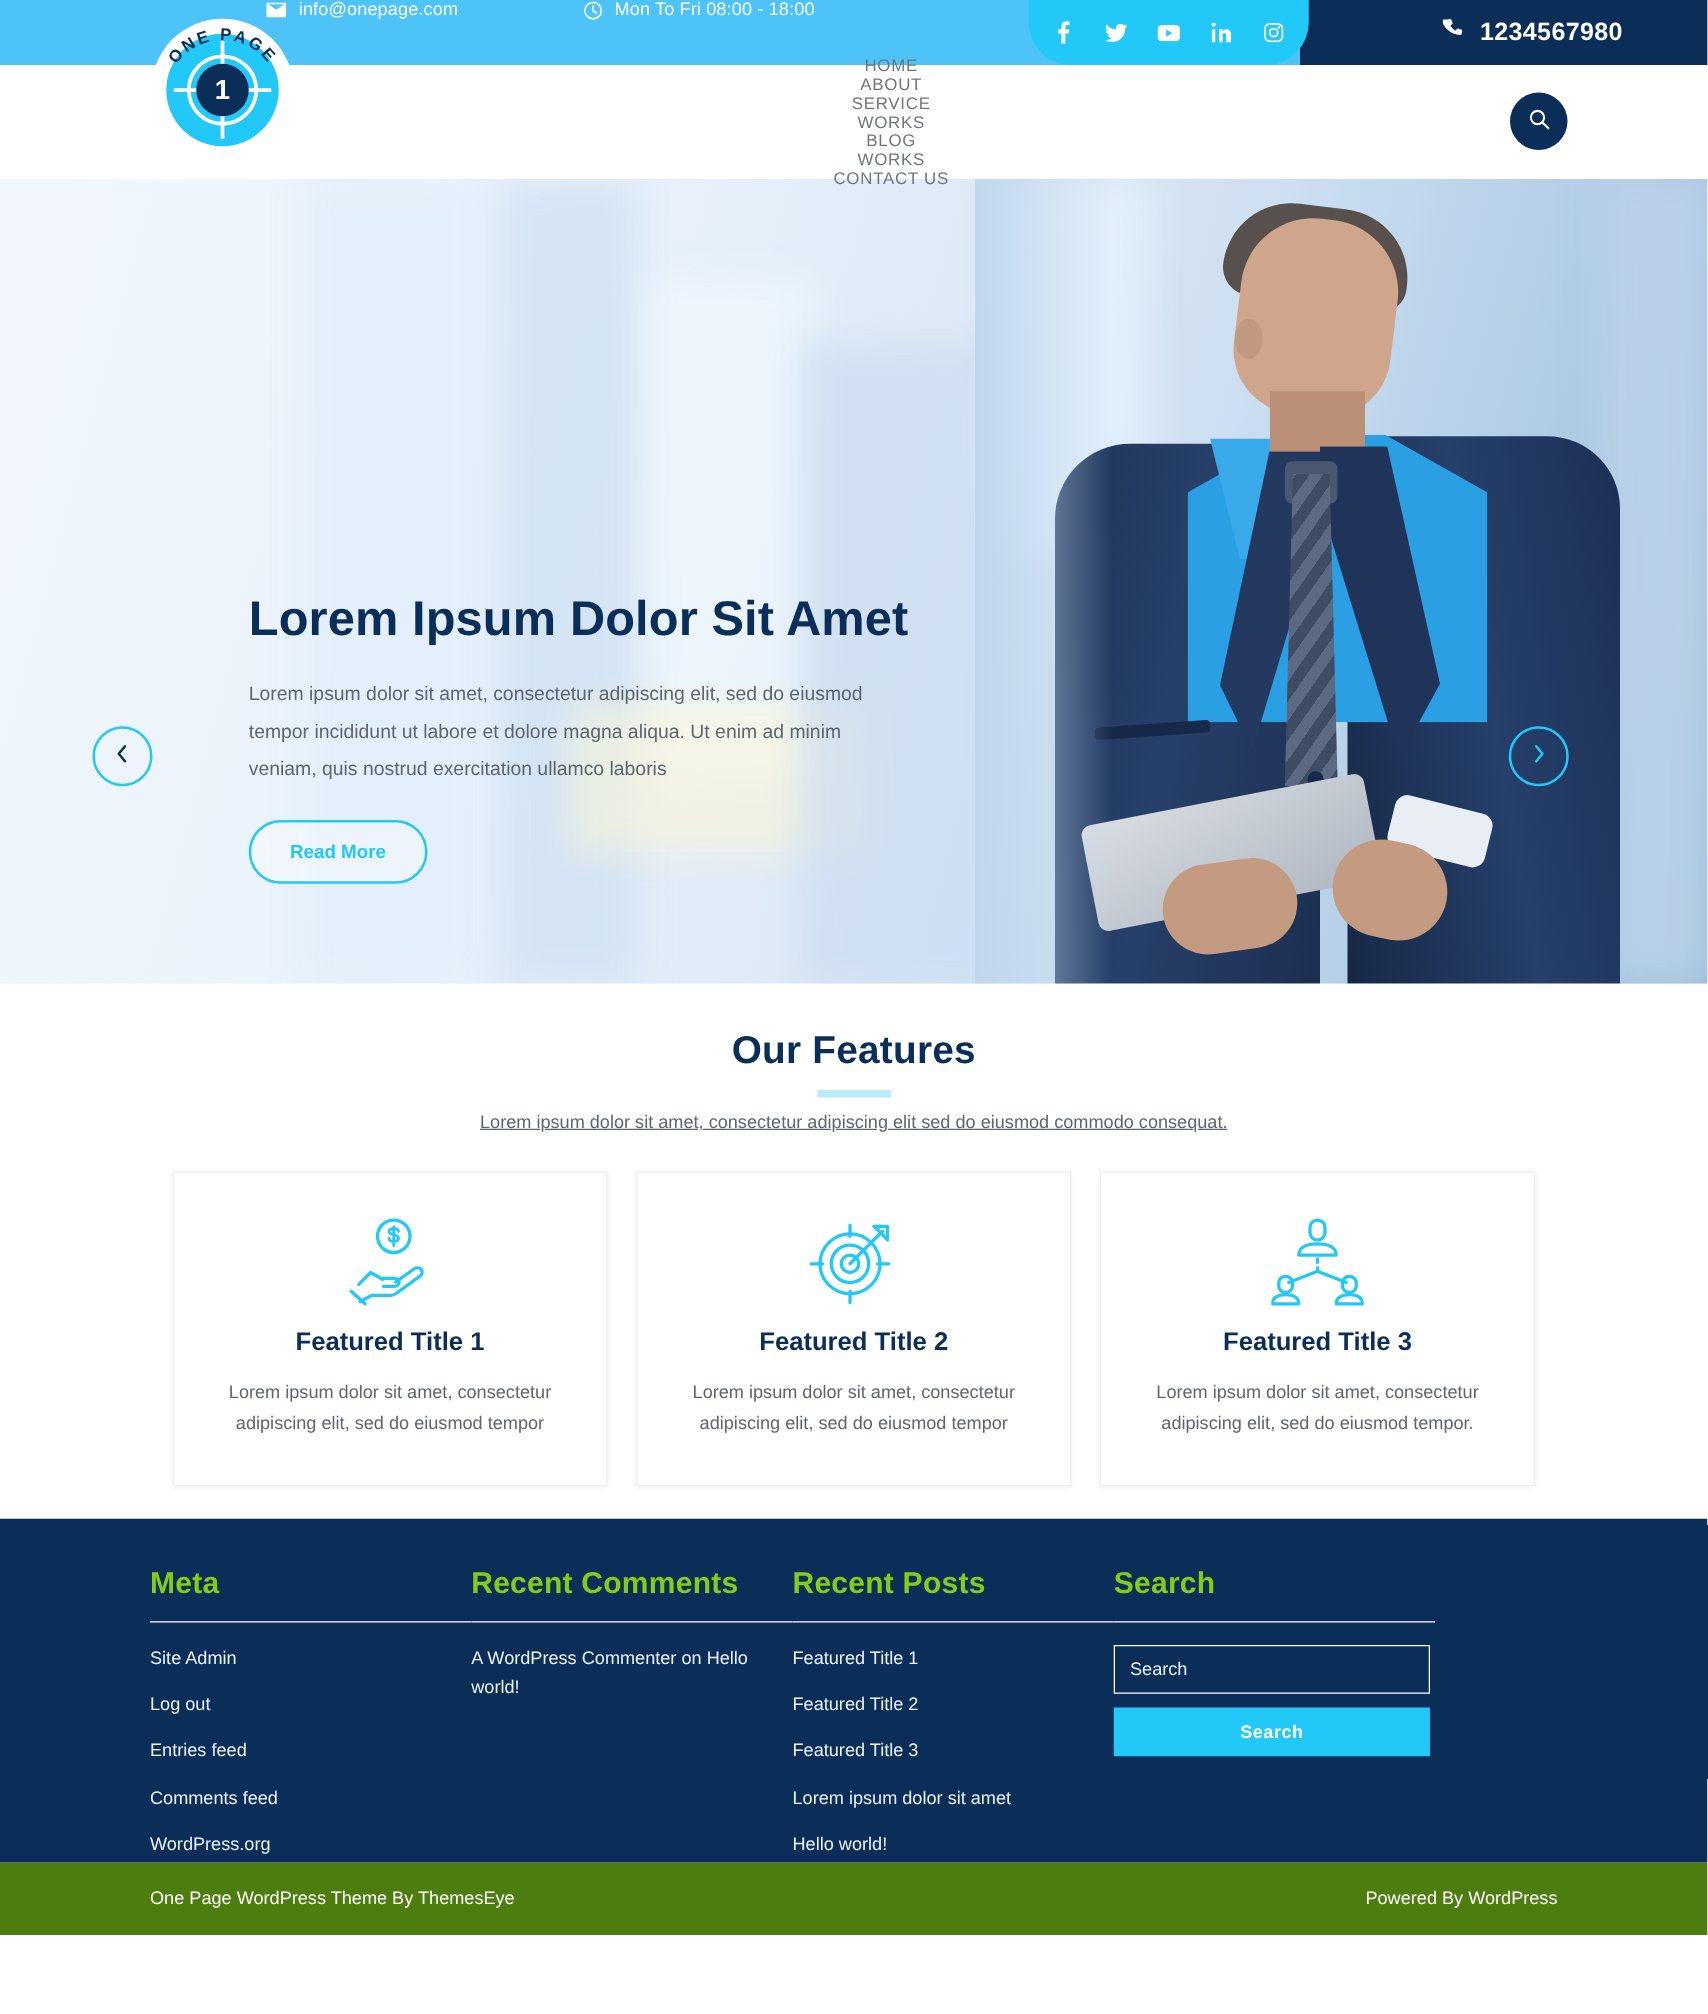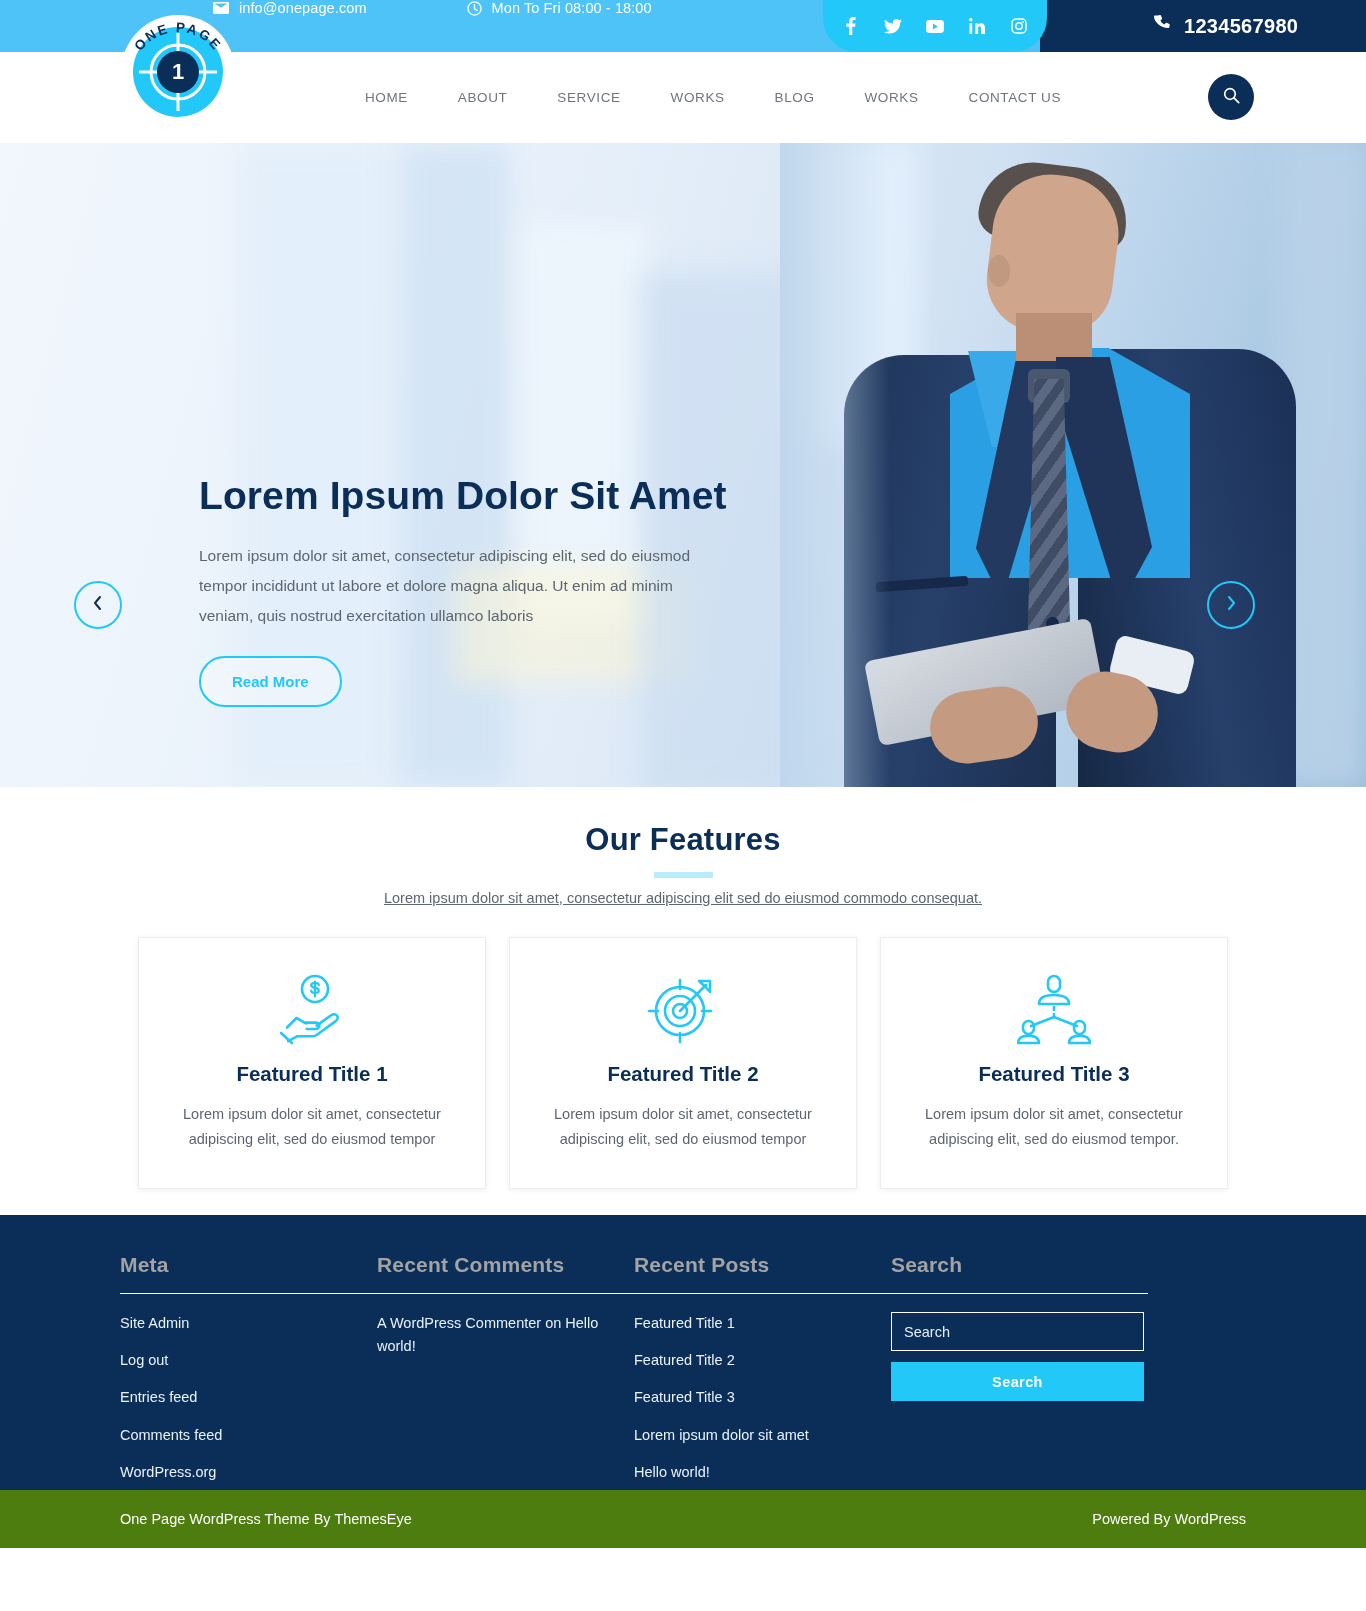--- a/index.html
+++ b/index.html
@@ -134,20 +134,21 @@
     font-weight: bold;
     letter-spacing: 2.2px;
     font-family: "Liberation Sans", sans-serif;
   }
   .nav {
     display: flex;
     align-items: center;
     gap: 0;
     margin: 0 auto;
     padding-left: 60px;
+    flex-direction: column;
   }
   .nav a {
     color: #6f7580;
     font-size: 13.5px;
     letter-spacing: .6px;
     text-decoration: none;
     padding: 0 25px;
     white-space: nowrap;
   }
   .search-btn {
@@ -454,22 +455,22 @@
     position: relative;
   }
   .footer-inner {
     display: flex;
     margin-left: 120px;
     gap: 0;
   }
   .fcol { width: 257px; }
   .fcol.w-search { width: 257px; }
   .fcol h4 {
-    color: #a3a3a3;
-    font-size: 21px;
+    color: #84cc16;
+    font-size: 24px;
     font-weight: bold;
     letter-spacing: .2px;
   }
   .fcol .divider {
     height: 1px;
     background: #ffffff;
     margin: 16px 0 18px 0;
     width: 257px;
   }
   .fcol ul { list-style: none; }

